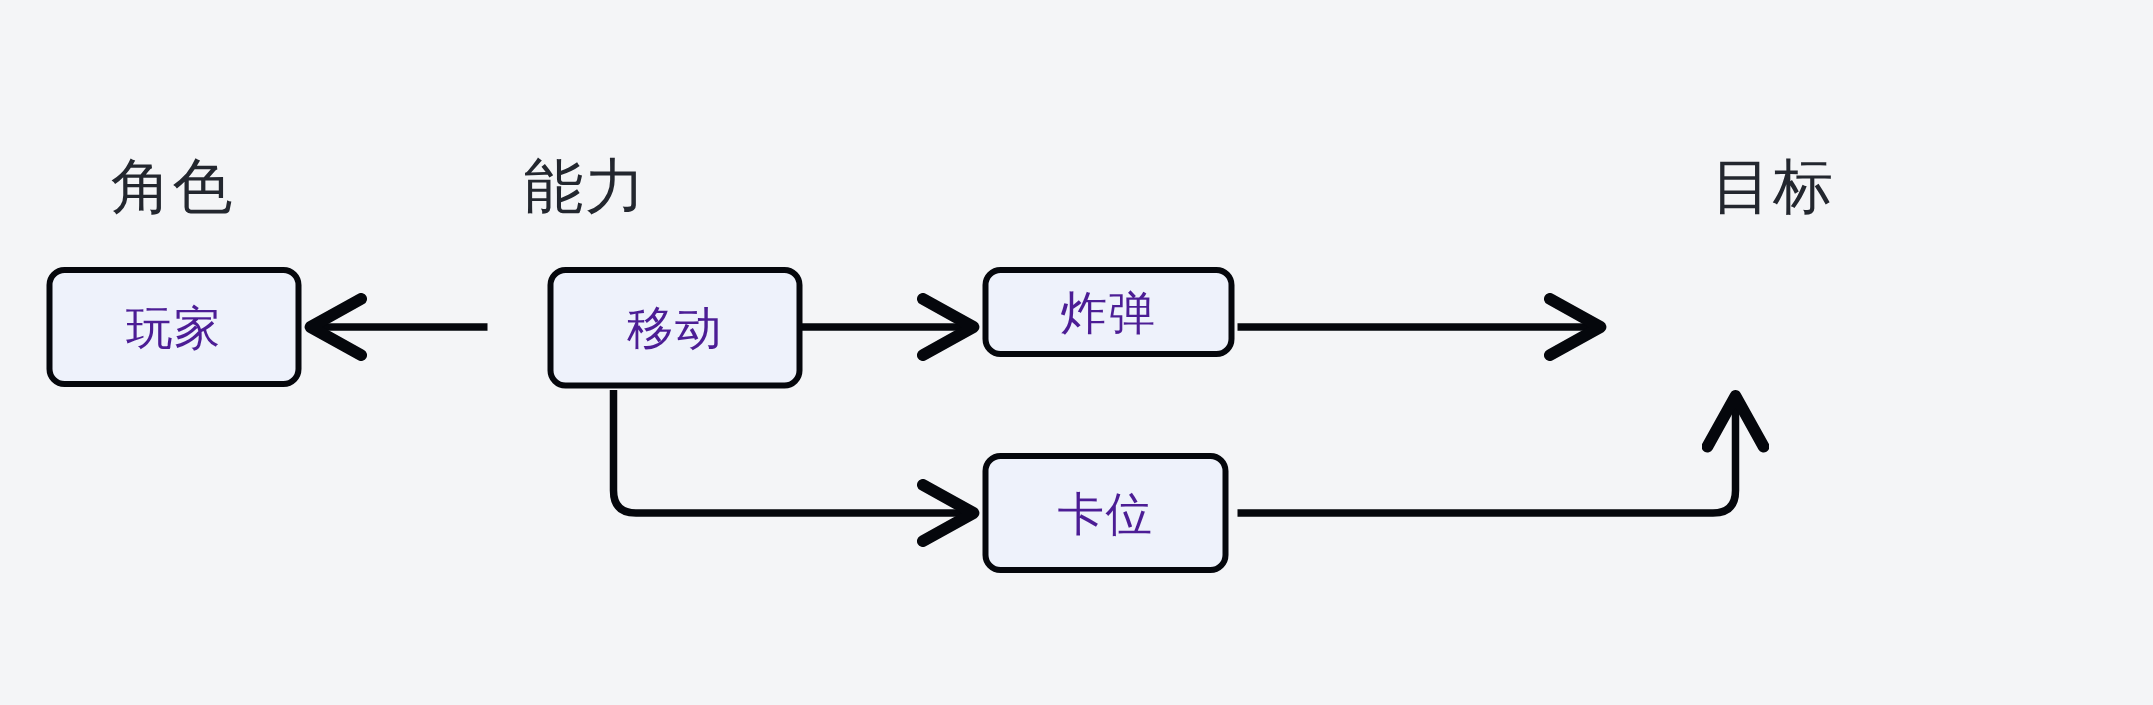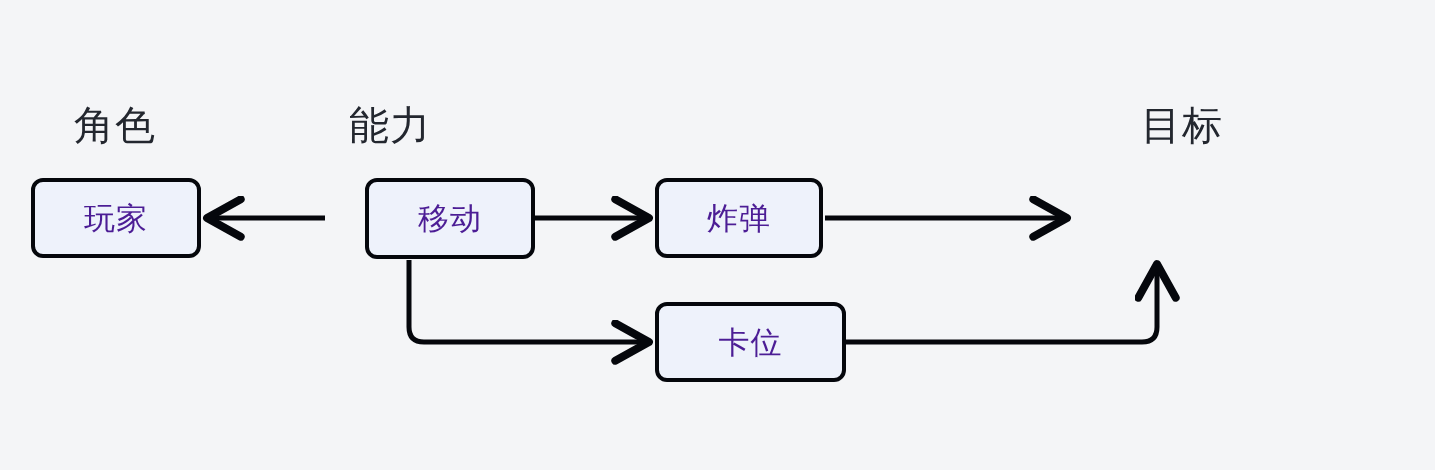--- a/index.html
+++ b/index.html
@@ -91,22 +91,22 @@
   <div class="col-header" style="left:1138px; top:105px;margin-left:44px;">目标</div>
 
   <div class="node-box" style="left:31px; top:178px; width:170px; height:80px;">
     <span class="node-label">玩家</span>
   </div>
 
   <div class="node-box" style="left:325px; top:178px; width:170px; height:81px;margin-left:40px;">
     <span class="node-label">移动</span>
   </div>
 
-  <div class="node-box" style="left:655px; top:178px; width:168px; height:80px;">
+  <div class="node-box" style="left:655px; top:178px; width:168px; height:60px;">
     <span class="node-label">炸弹</span>
   </div>
 
 
-  <div class="node-box" style="left:655px; top:302px; width:191px; height:80px;">
+  <div class="node-box" style="left:655px; top:302px; width:164px; height:80px;">
     <span class="node-label">卡位</span>
   </div>
 
 </div>
 
 </body></html>

